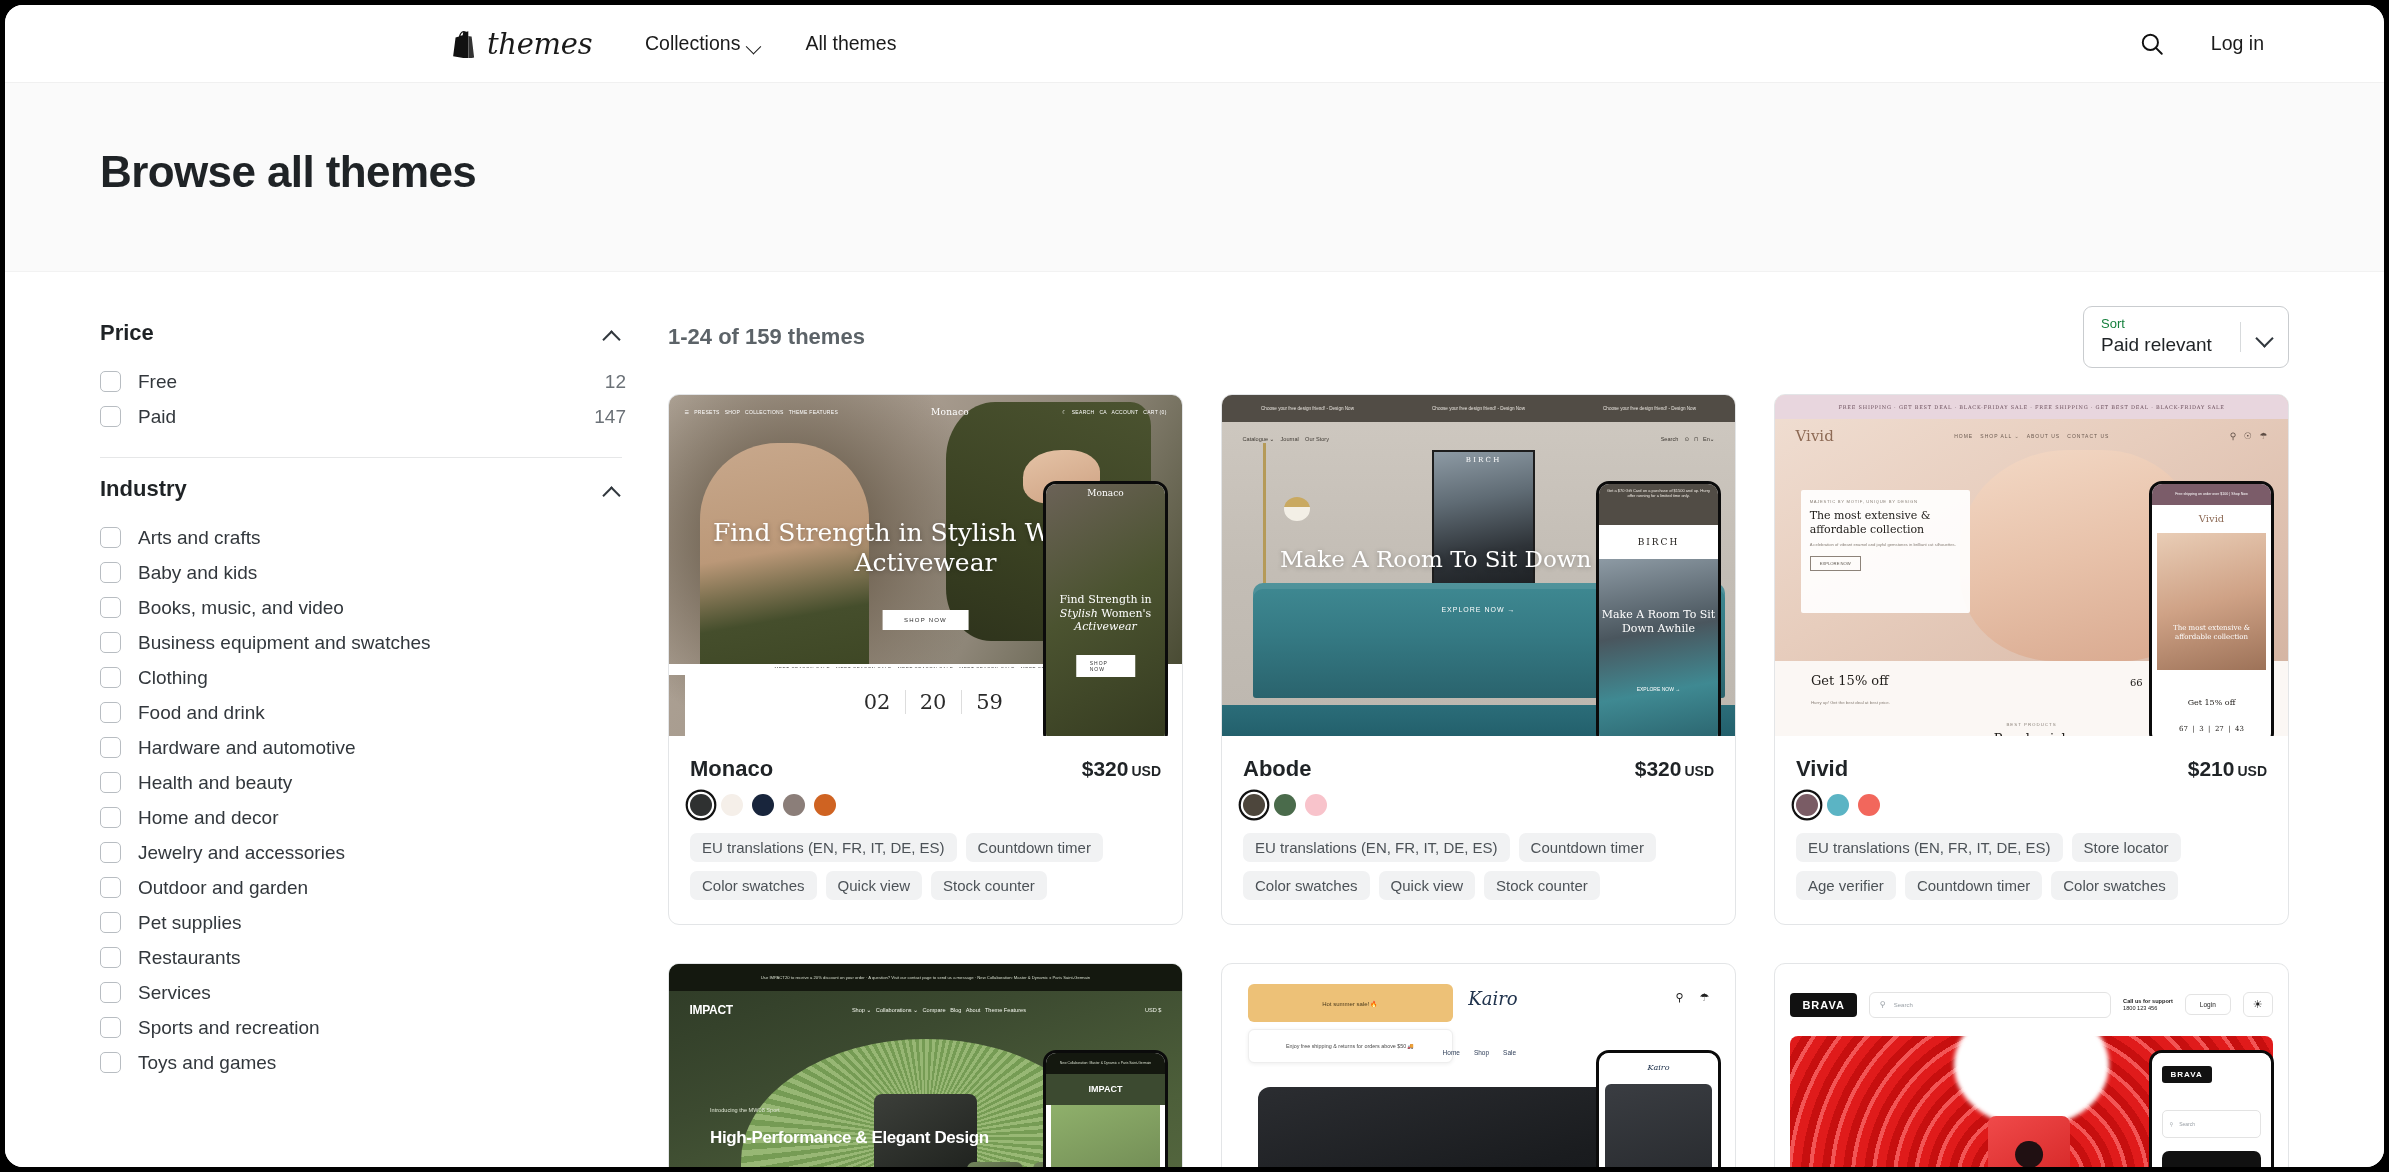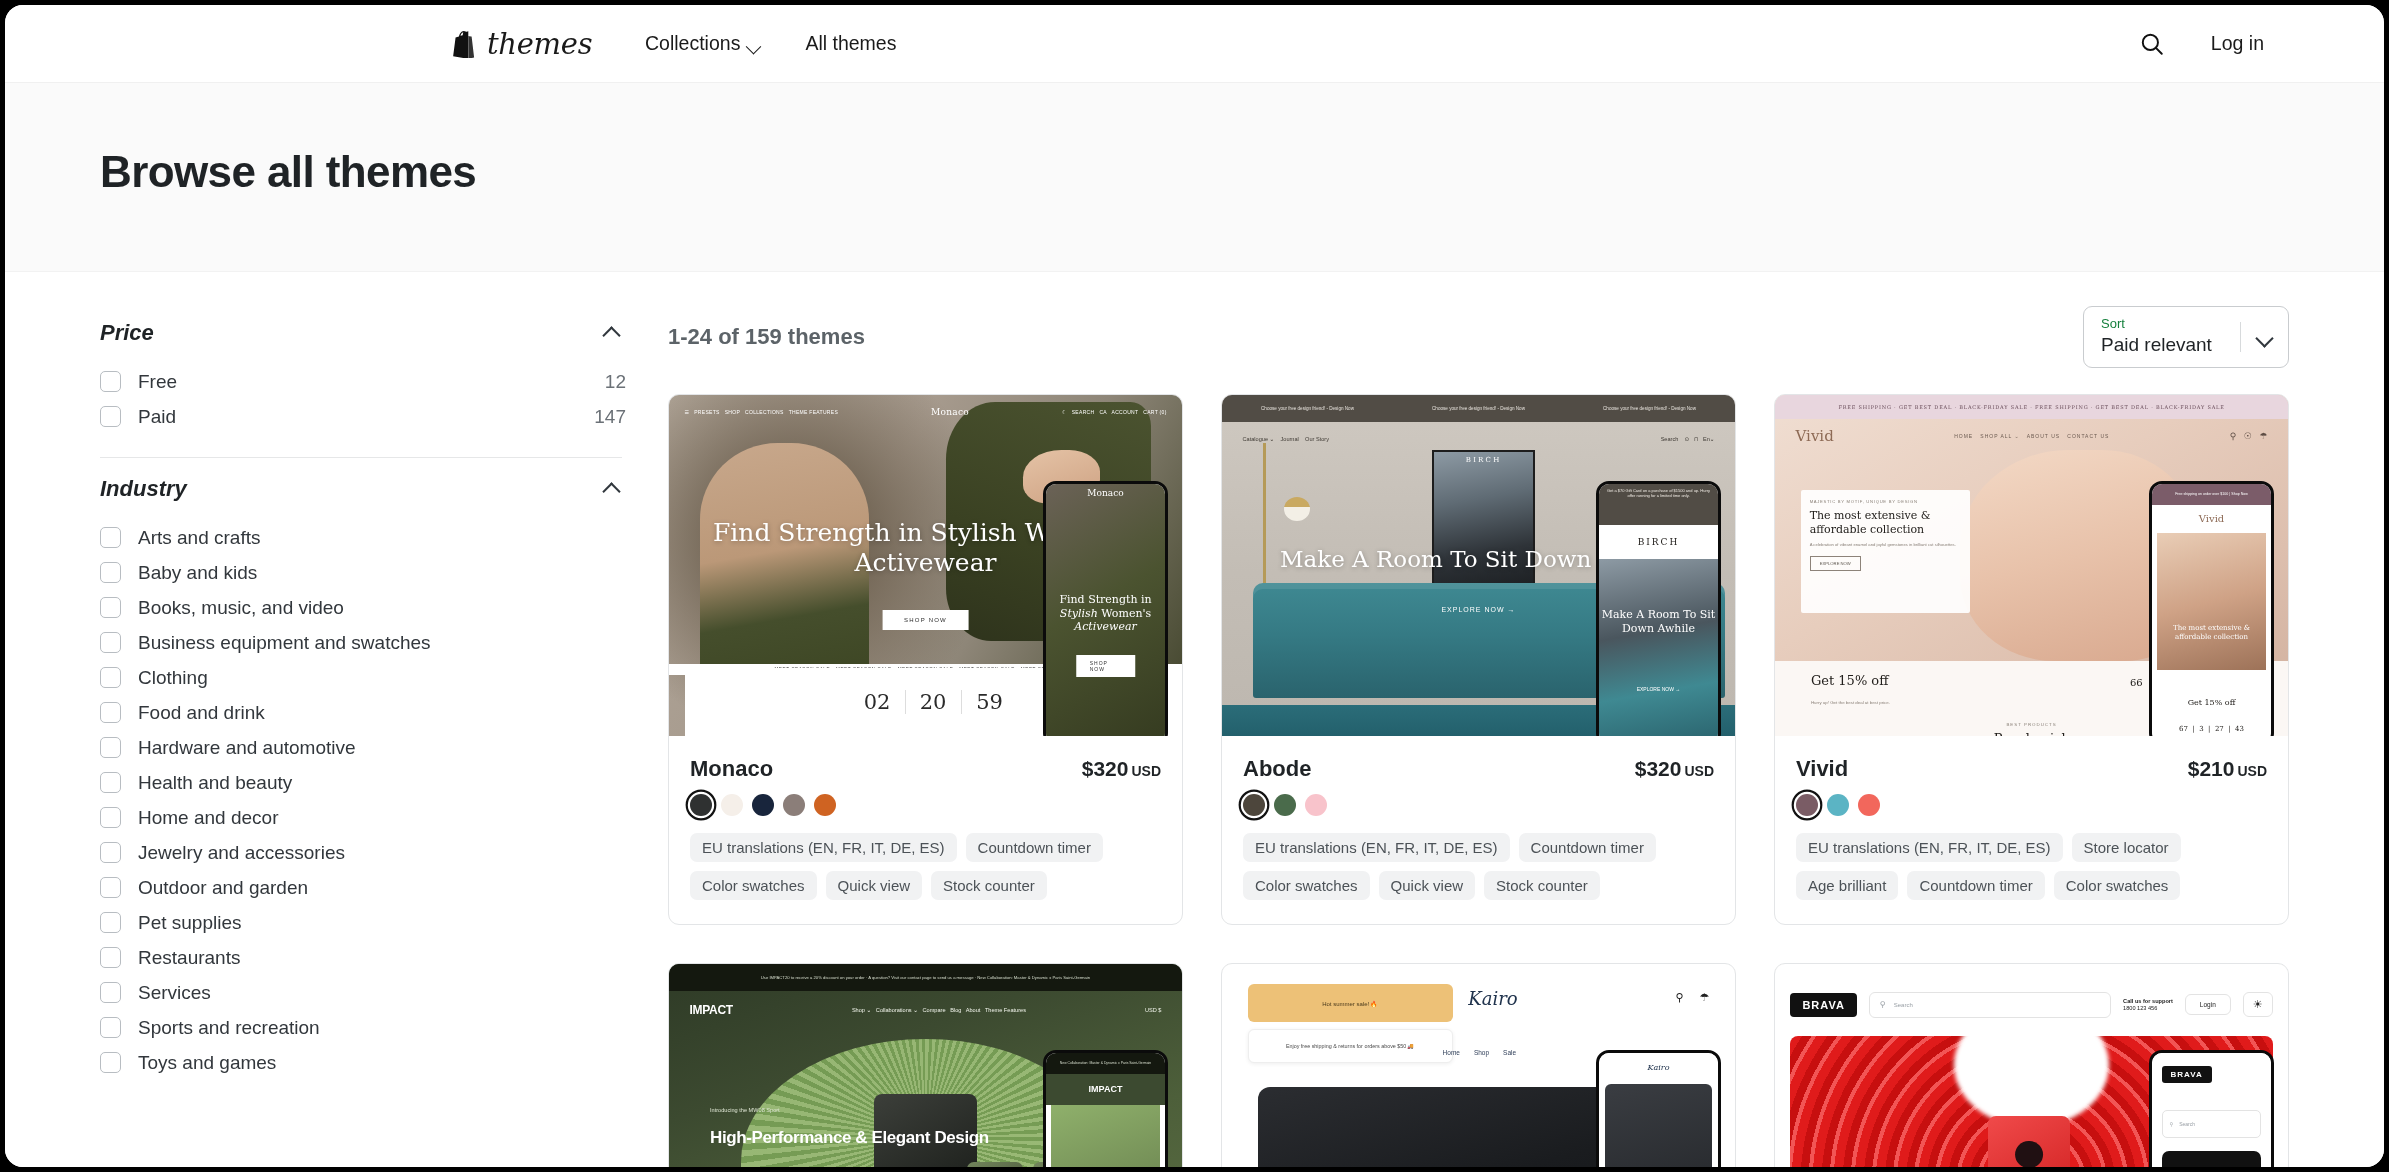--- a/index.html
+++ b/index.html
@@ -91,24 +91,23 @@
     display: flex;
     padding: 0 95px 0 95px;
     background: #fff;
   }
   .sidebar { width: 530px; flex: none; padding-top: 34px; }
   .results { flex: 1; padding-top: 34px; padding-left: 38px; }
 
   
   .filter-group { padding-bottom: 6px; }
   .filter-head {
-    display: flex; align-items: center; justify-content: space-between;
+    display: flex; align-items: flex-end; justify-content: space-between;
     padding: 14px 8px 18px 0;
     cursor: pointer;
-    font-style: italic;
   }
   .filter-title { font-size: 22px; font-weight: 700; color: #1f2326; }
   .chev-up {
     width: 13px; height: 13px;
     border-left: 2px solid #31373d;
     border-top: 2px solid #31373d;
     transform: rotate(45deg);
     margin-right: 4px; margin-top: 4px;
   }
   .filter-row {
@@ -659,21 +658,21 @@
               </span>
             </div>
             <div class="swatches">
                   <span class="sw sel" style="background: rgb(122, 92, 101);"></span>
                   <span class="sw" style="background: rgb(91, 180, 196);"></span>
                   <span class="sw" style="background: rgb(242, 103, 92);"></span>
                 </div>
             <div class="tags">
                   <span class="tag">EU translations (EN, FR, IT, DE, ES)</span>
                   <span class="tag">Store locator</span>
-                  <span class="tag">Age brilliant</span>
+                  <span class="tag">Age verifier</span>
                   <span class="tag">Countdown timer</span>
                   <span class="tag">Color swatches</span>
                 </div>
           </div>
         </div>
 
         <div class="card">
           <div class="card-preview">
             <div class="prev-desk">
               <div class="impact-bg"></div>

